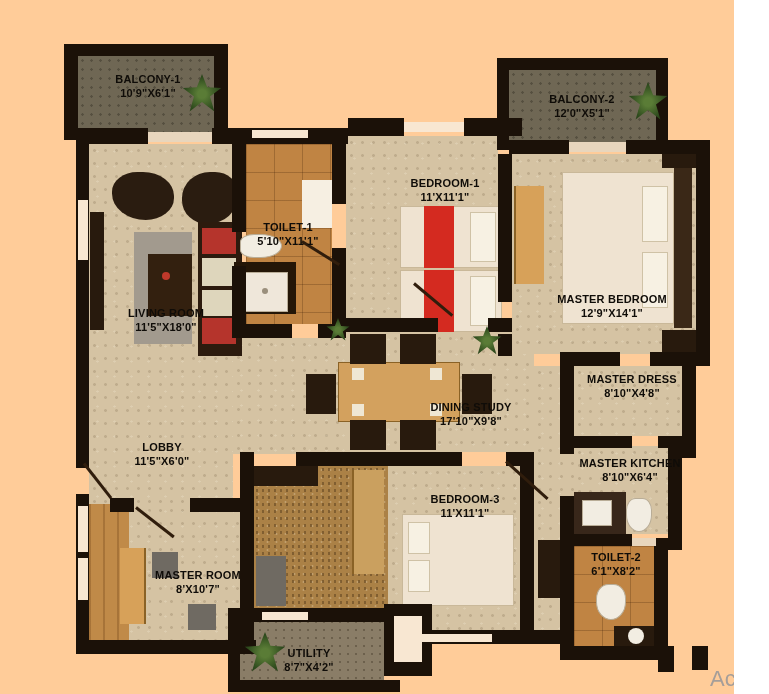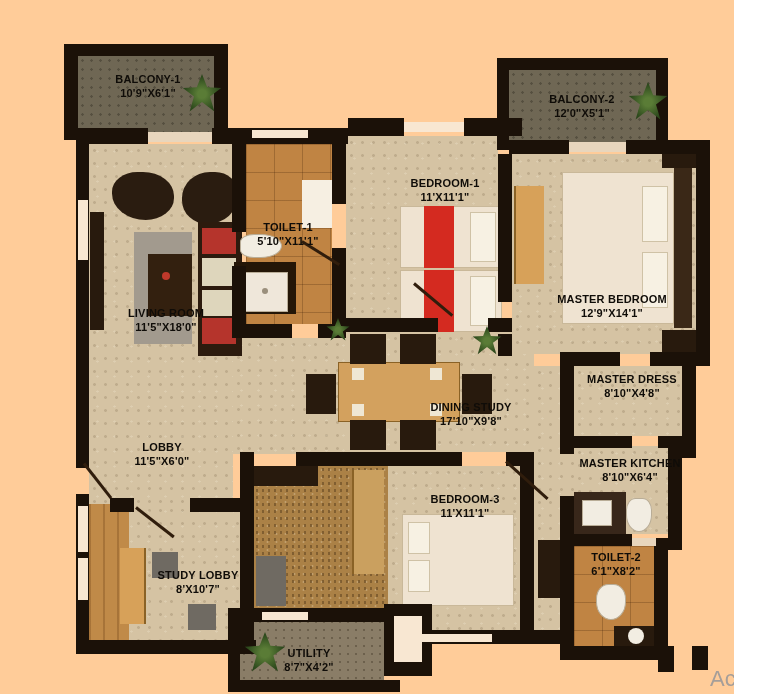--- a/index.html
+++ b/index.html
@@ -251,21 +251,21 @@
   </div>
     <div class="lbl" style="left:568px;top:456px;width:124px;">
     <div>MASTER KITCHEN</div>
     <div>8'10"X6'4"</div>
   </div>
     <div class="lbl" style="left:404px;top:492px;width:122px;">
     <div>BEDROOM-3</div>
     <div>11'X11'1"</div>
   </div>
     <div class="lbl" style="left:130px;top:568px;width:136px;">
-    <div>STUDY LOBBY</div>
+    <div>MASTER ROOM</div>
     <div>8'X10'7"</div>
   </div>
     <div class="lbl" style="left:566px;top:550px;width:100px;">
     <div>TOILET-2</div>
     <div>6'1"X8'2"</div>
   </div>
     <div class="lbl" style="left:250px;top:646px;width:118px;">
     <div>UTILITY</div>
     <div>8'7"X4'2"</div>
   </div>

